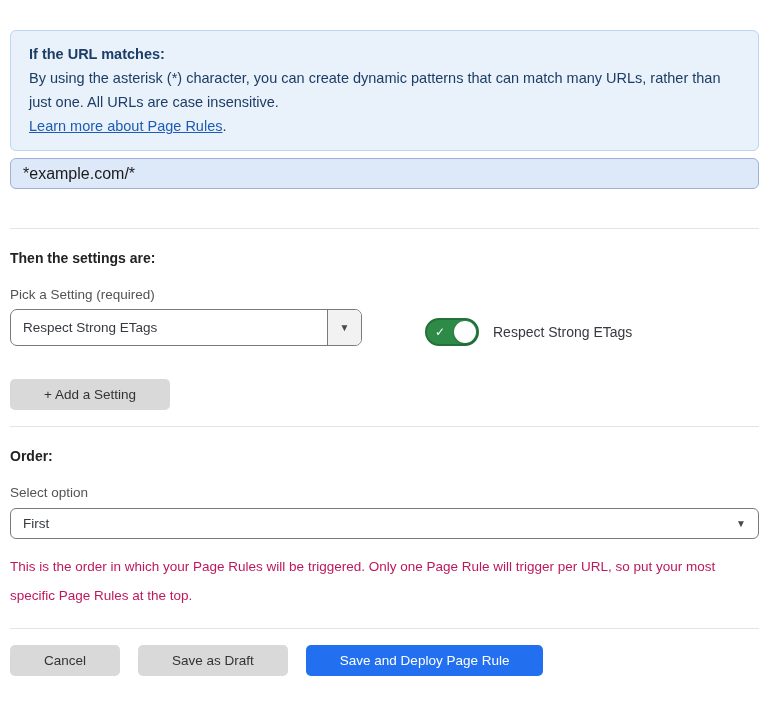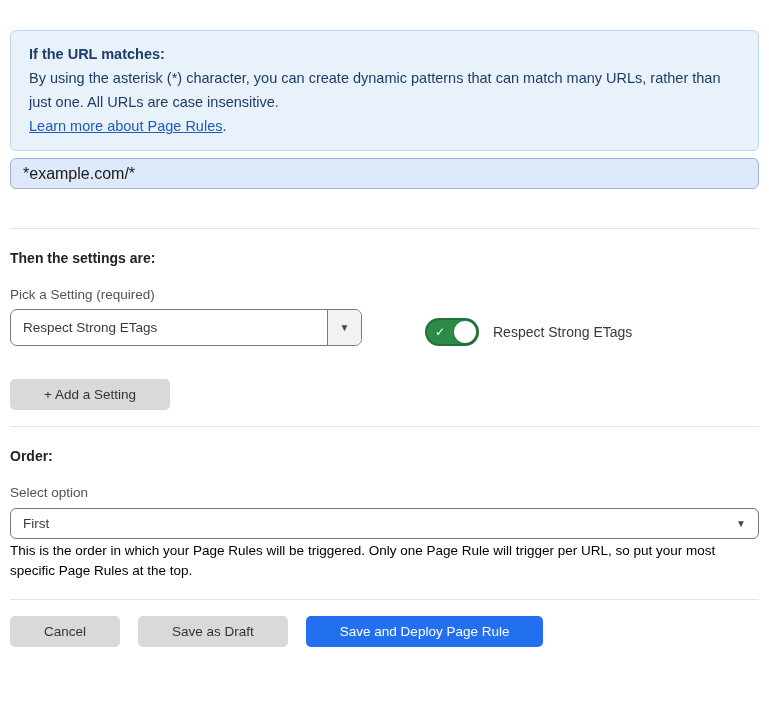--- a/index.html
+++ b/index.html
@@ -188,24 +188,24 @@
     display: flex;
     align-items: center;
     justify-content: space-between;
     padding: 12px 12px;
     font-size: 13.5px;
     color: #36393f;
     cursor: pointer;
   }
 
   .help-text {
-    margin-top: 2px;
-    font-size: 13.5px;
-    line-height: 20px;
-    color: #000000;
+    margin-top: 13px;
+    font-size: 13.5px;
+    line-height: 29px;
+    color: #be185d;
     max-width: 745px;
   }
 
   .footer-actions {
     margin-top: 16px;
     display: flex;
     align-items: center;
   }
   .footer-actions .btn + .btn { margin-left: 18px; }
 </style>

